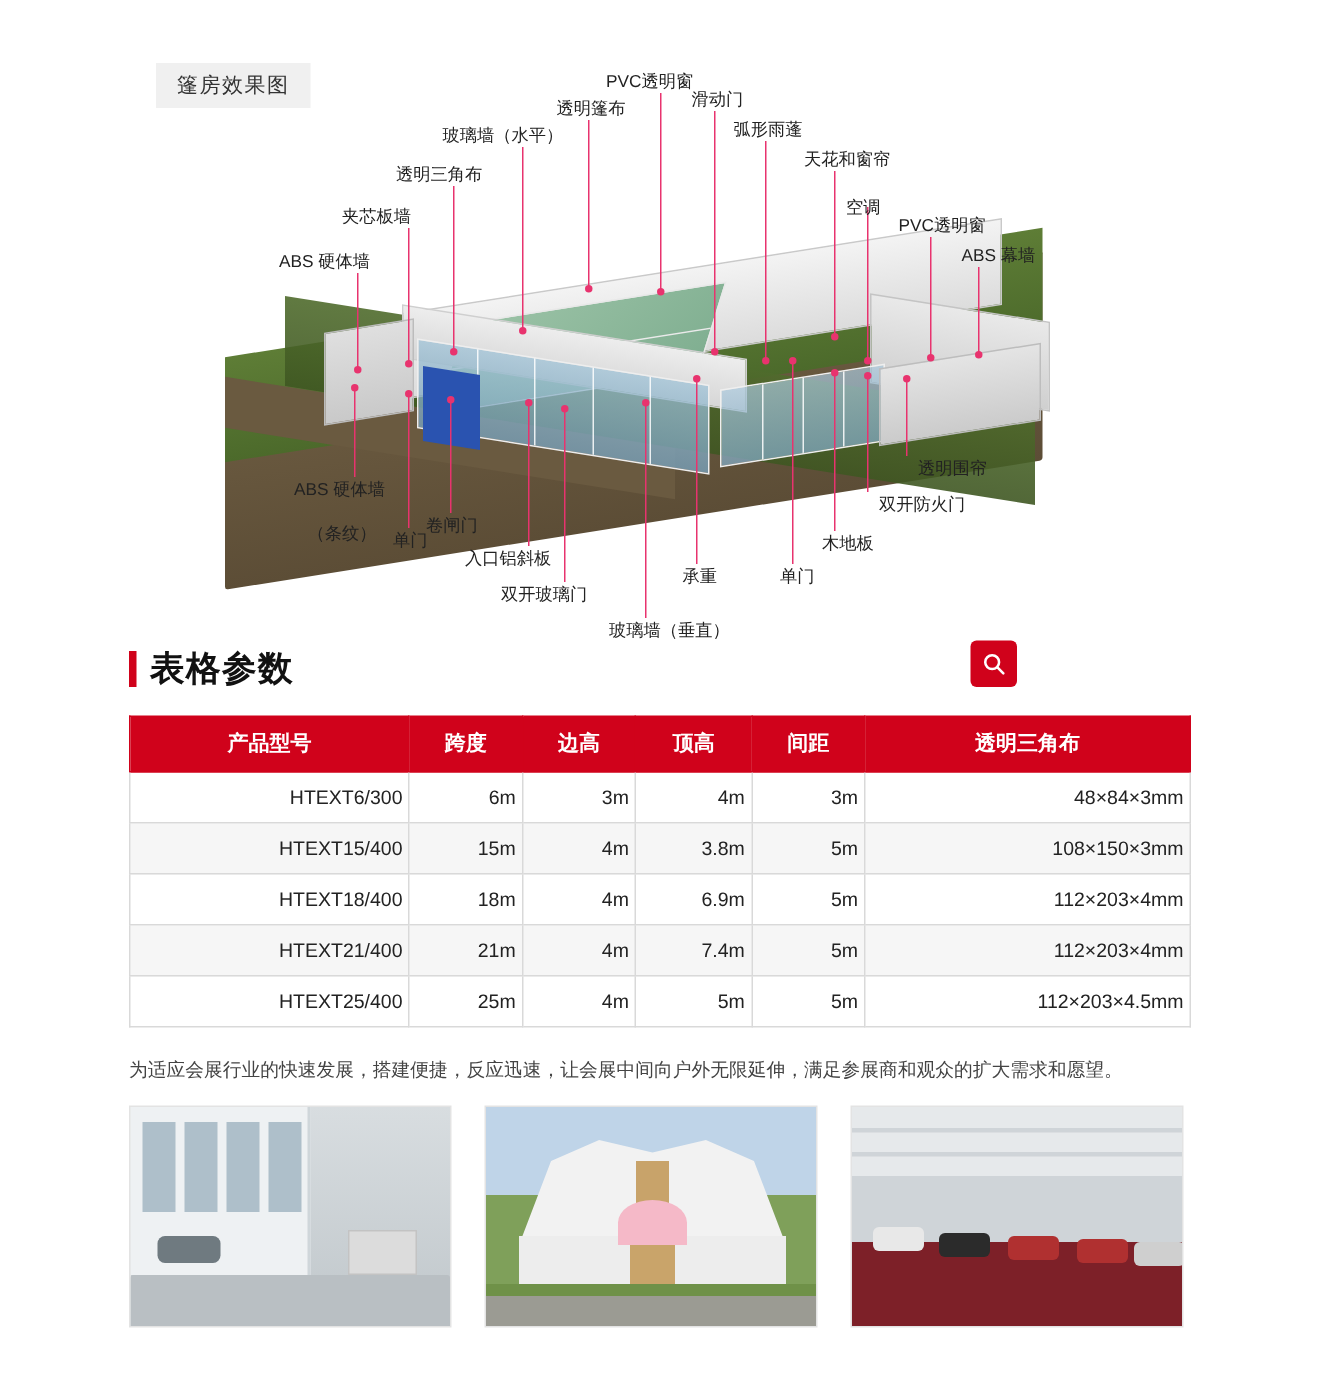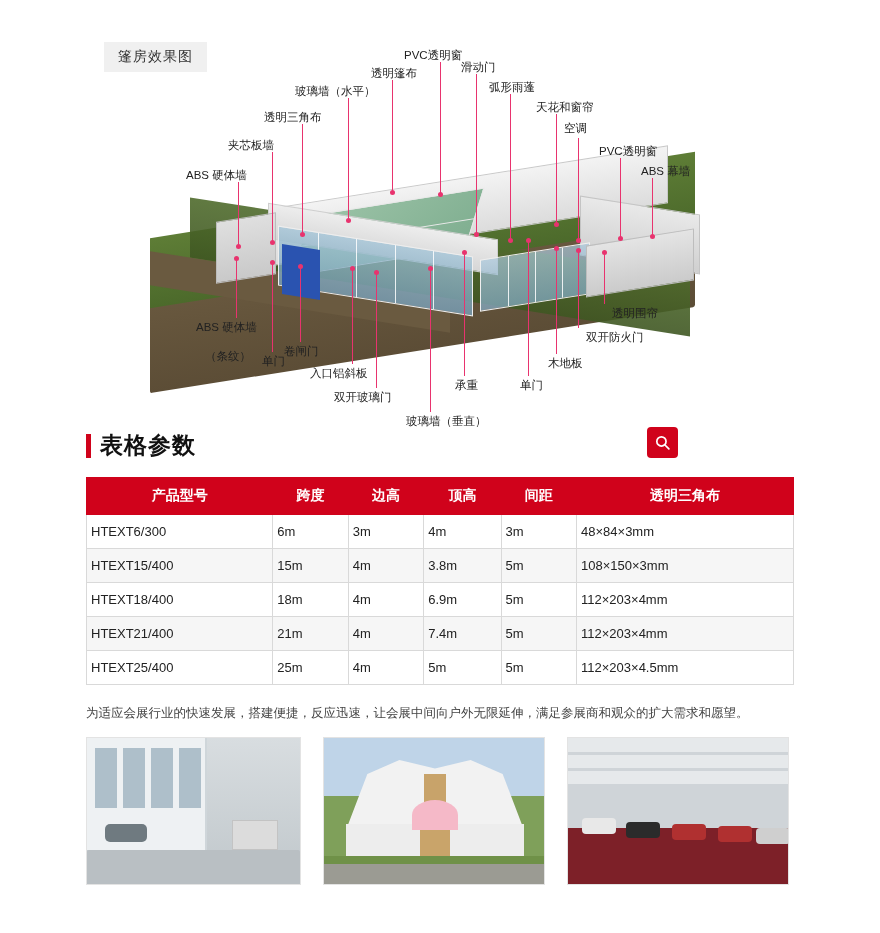--- a/index.html
+++ b/index.html
@@ -204,21 +204,21 @@
     background: #d0021b;
     color: #fff;
     font-weight: bold;
     padding: 9px 4px;
     border: 1px solid #d0021b;
     font-size: 14px;
   }
   table.spec td {
     border: 1px solid #d9d9d9;
     padding: 9px 4px;
-    text-align: left;
+    text-align: right;
     color: #222;
   }
   table.spec td.model { color:#222; }
   table.spec tr.alt td { background: #f6f6f6; }
 
   .note {
     margin: 18px 86px 0 86px;
     font-size: 12.5px;
     color: #444;
     line-height: 1.6;
@@ -349,21 +349,21 @@
 
     <div class="lbl" style="left:186px;top:168px">ABS 硬体墙</div>
     <div class="lbl" style="left:228px;top:138px">夹芯板墙</div>
     <div class="lbl" style="left:264px;top:110px">透明三角布</div>
     <div class="lbl" style="left:295px;top:84px">玻璃墙（水平）</div>
     <div class="lbl" style="left:371px;top:66px">透明篷布</div>
     <div class="lbl" style="left:404px;top:48px">PVC透明窗</div>
     <div class="lbl" style="left:461px;top:60px">滑动门</div>
     <div class="lbl" style="left:489px;top:80px">弧形雨蓬</div>
     <div class="lbl" style="left:536px;top:100px">天花和窗帘</div>
-    <div class="lbl" style="left:564px;top:121px">空调</div>
+    <div class="lbl" style="left:564px;top:132px">空调</div>
     <div class="lbl" style="left:599px;top:144px">PVC透明窗</div>
     <div class="lbl" style="left:641px;top:164px">ABS 幕墙</div>
     <div class="lbl" style="left:612px;top:306px">透明围帘</div>
     <div class="lbl" style="left:586px;top:330px">双开防火门</div>
     <div class="lbl" style="left:548px;top:356px">木地板</div>
     <div class="lbl" style="left:520px;top:378px">单门</div>
     <div class="lbl" style="left:455px;top:378px">承重</div>
     <div class="lbl" style="left:406px;top:414px">玻璃墙（垂直）</div>
     <div class="lbl" style="left:334px;top:390px">双开玻璃门</div>
     <div class="lbl" style="left:310px;top:366px">入口铝斜板</div>

